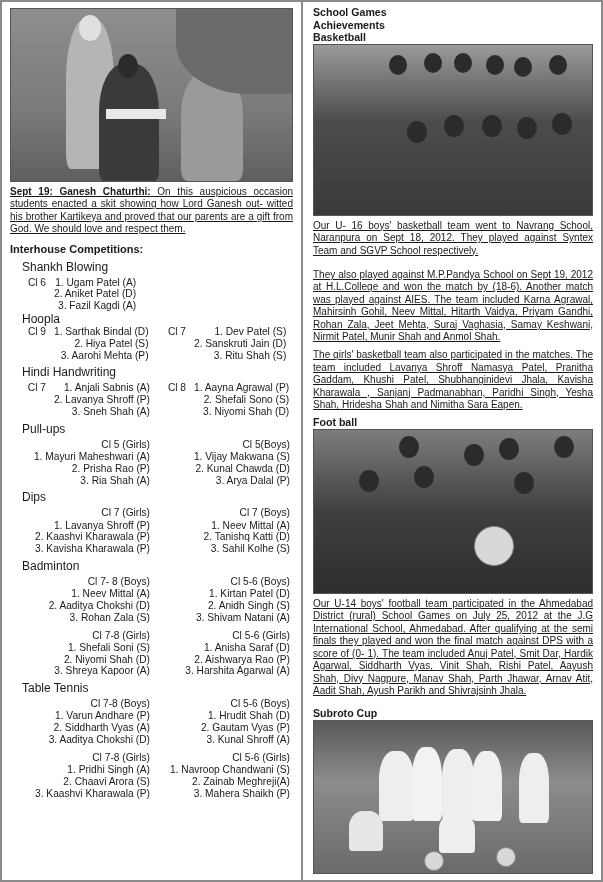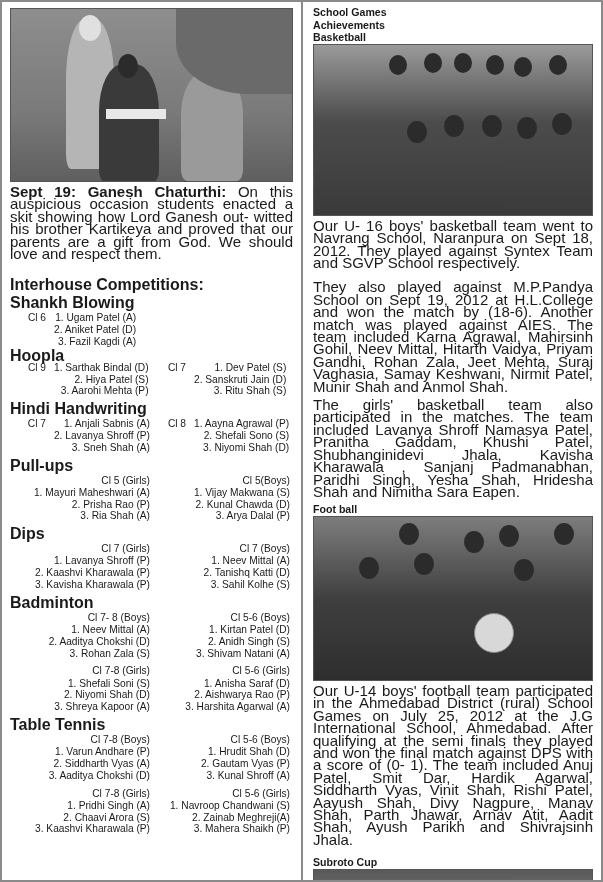--- a/index.html
+++ b/index.html
@@ -9,24 +9,24 @@
   .col-left { left: 0; width: 302px; padding: 6px 8px 0 8px; border-right-width: 1px; }
   .col-right { left: 302px; width: 301px; padding: 4px 8px 0 10px; border-left-width: 1px; }
   .photo { position: relative; width: 100%; border: 1px solid #555; overflow: hidden; background: #6d6d6d; }
   .p-skit { height: 174px; background: linear-gradient(180deg,#8e8e8e 0%,#7a7a7a 60%,#5f5f5f 100%); }
   .p-bask { height: 172px; background: linear-gradient(180deg,#9a9a9a 0%,#4c4c4c 45%,#3a3a3a 100%); }
   .p-foot { height: 165px; background: linear-gradient(180deg,#7d7d7d 0%,#3f3f3f 50%,#2e2e2e 100%); }
   .p-sub  { height: 154px; background: linear-gradient(180deg,#595959 0%,#8c8c8c 40%,#6a6a6a 100%); }
   .fig { position: absolute; border-radius: 40% 40% 10% 10%; }
   .head { position: absolute; border-radius: 50%; background: #2b2b2b; }
   .ball { position: absolute; border-radius: 50%; background: #d8d8d8; border: 1px solid #888; }
-  p.para { text-align: justify; margin-top: 4px; font-size: 15px; line-height: 12.4px; }
+  p.para { text-align: justify; margin-top: 4px; font-size: 10px; line-height: 12.4px; text-decoration: underline; }
   p.para b { font-weight: bold; }
-  h3 { font-size: 16px; font-weight: bold; margin-top: 18px; line-height: 13px; }
-  h4 { font-size: 16px; font-weight: bold; margin-top: 5px; line-height: 13px; }
+  h3 { font-size: 11px; font-weight: bold; margin-top: 7px; line-height: 13px; }
+  h4 { font-size: 12px; font-weight: normal; margin-top: 5px; line-height: 13px; margin-left: 12px; }
   .hdr { font-size: 10.6px; font-weight: bold; line-height: 12.6px; }
   .comp-row { display: flex; margin-top: 3px; text-align: right; }
   .comp-inline { display: flex; width: 140px; }
   .comp-inline .cl { width: 24px; padding-left: 12px; box-sizing: content-box; }
   .comp-inline .lst { padding-left: 8px; }
   .comp-block { width: 140px; }
   .comp-block .lst { padding-left: 14px; }
   .li { white-space: nowrap; line-height: 11.8px; }
   .sp { margin-top: 6px; }
 </style>

